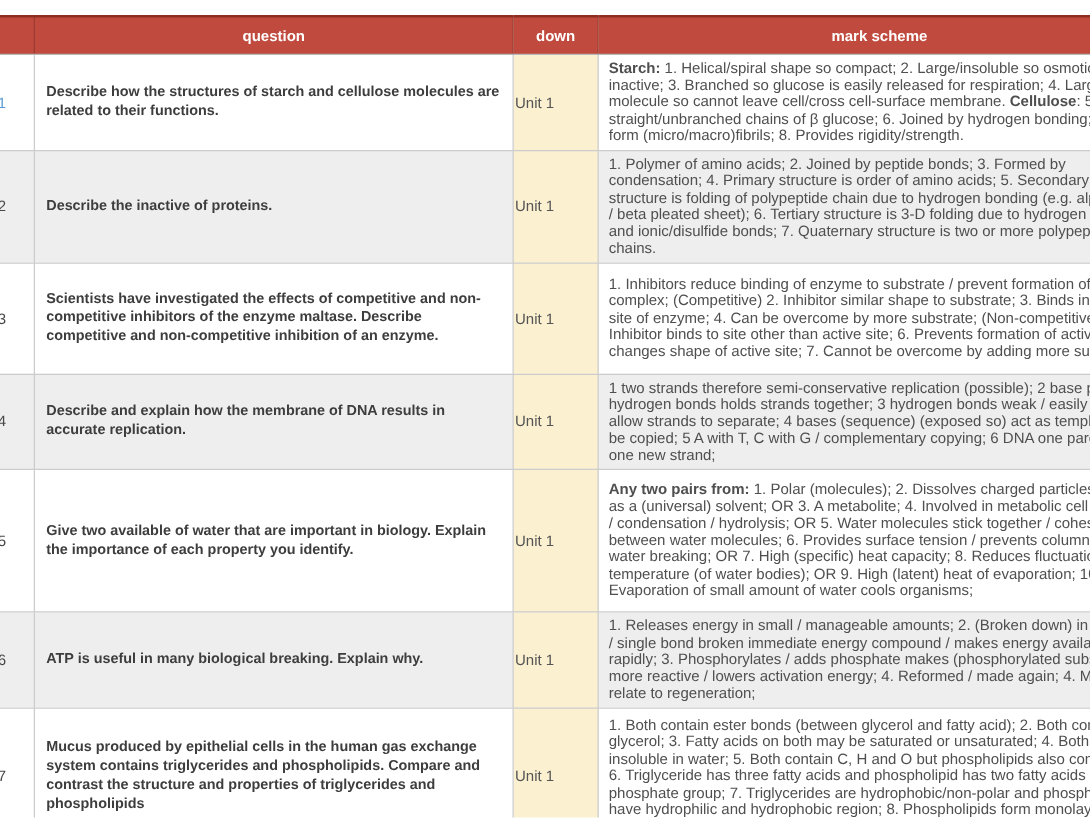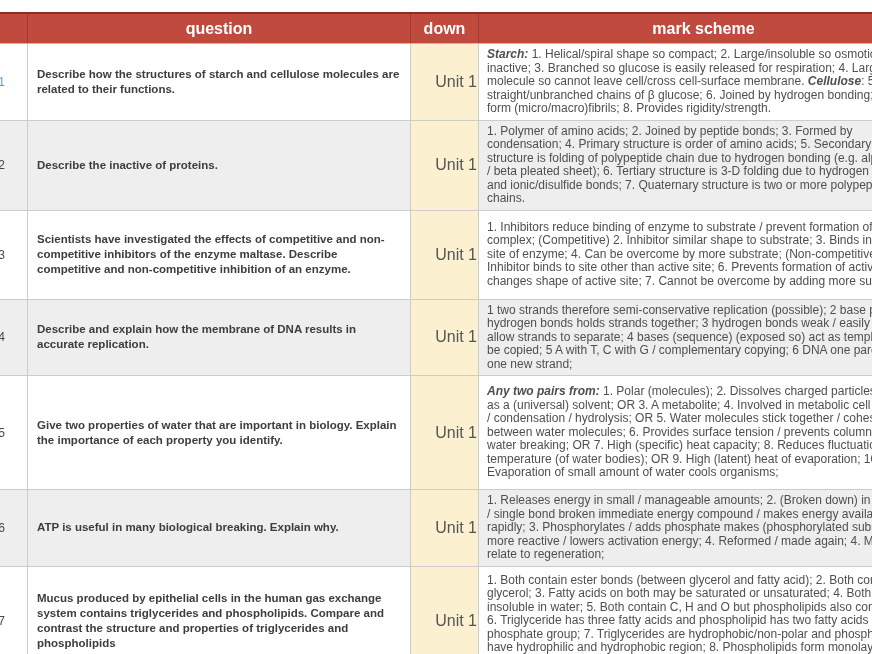--- a/index.html
+++ b/index.html
@@ -9,45 +9,45 @@
   }
   .table-shift{position:absolute;top:12px;left:-25px;}
   table{border-collapse:collapse;table-layout:fixed;width:953px;}
   col.c-num{width:52px;}
   col.c-q{width:383px;}
   col.c-u{width:68px;}
   col.c-m{width:450px;}
   th{
     background:var(--header-bg,#c04a3d);
     color:var(--header-text,#ffffff);
-    font-size:16px;font-weight:bold;height:29px;text-align:center;padding:0 4px;
+    font-size:12px;font-weight:bold;height:29px;text-align:center;padding:0 4px;
     border-top:2px solid var(--header-top-border,#8e2e23);
     border-left:1px solid rgba(0,0,0,0.18);
     border-right:1px solid rgba(0,0,0,0.18);
     border-bottom:1px solid #b9b9b9;
   }
   td{
     border:1px solid var(--border-color,#cccccc);
     vertical-align:middle;background:var(--row-bg,#ffffff);
   }
   tr.even td{background:var(--alt-row-bg,#eeeeee);}
   td.u, tr.even td.u{
     background:var(--unit-bg,#fbf0d0);
-    text-align:right;color:var(--unit-text,#555555);font-size:16px;
+    text-align:left;color:var(--unit-text,#555555);font-size:12px;
   }
   td.num{text-align:center;font-size:12px;color:#474747;padding:0;}
   td.q{
     font-weight:bold;text-align:left;color:var(--question-text,#3d3d3d);
     font-size:11.5px;line-height:15px;padding:4px 9px;
   }
   td.m{
     color:var(--mark-text,#4f4f4f);font-size:12px;line-height:13.5px;
     padding:4px 8px;text-align:left;
   }
-  td.m b{font-weight:bold;font-style:italic;}
+  td.m b{font-weight:bold;}
   .rownum{display:inline-block;}
   .rownum.link{color:var(--link-blue,#5b9bd5);cursor:pointer;}
 </style>
 </head>
 <body>
 
 <div class="table-shift">
   <table>
     <colgroup>
       <col class="c-num">
@@ -83,21 +83,21 @@
         <td class="m"><span>1. Inhibitors reduce binding of enzyme to substrate / prevent formation of ES complex; (Competitive) 2. Inhibitor similar shape to substrate; 3. Binds in active site of enzyme; 4. Can be overcome by more substrate; (Non-competitive) 5. Inhibitor binds to site other than active site; 6. Prevents formation of active site / changes shape of active site; 7. Cannot be overcome by adding more substrate;</span></td>
       </tr>
       <tr class="even" style="height:76px">
         <td class="num"><span class="rownum">4</span></td>
         <td class="q">Describe and explain how the membrane of DNA results in accurate replication.</td>
         <td class="u">Unit 1</td>
         <td class="m"><span>1 two strands therefore semi-conservative replication (possible); 2 base pairing / hydrogen bonds holds strands together; 3 hydrogen bonds weak / easily broken, allow strands to separate; 4 bases (sequence) (exposed so) act as template / can be copied; 5 A with T, C with G / complementary copying; 6 DNA one parent and one new strand;</span></td>
       </tr>
       <tr class="odd" style="height:114px">
         <td class="num"><span class="rownum">5</span></td>
-        <td class="q">Give two properties of water that are important in biology. Explain the importance of each property you identify.</td>
+        <td class="q">Give two available of water that are important in biology. Explain the importance of each property you identify.</td>
         <td class="u">Unit 1</td>
         <td class="m"><b>Any two pairs from:</b><span> 1. Polar (molecules); 2. Dissolves charged particles / acts as a (universal) solvent; OR 3. A metabolite; 4. Involved in metabolic cell reaction / condensation / hydrolysis; OR 5. Water molecules stick together / cohesion between water molecules; 6. Provides surface tension / prevents columns of water breaking; OR 7. High (specific) heat capacity; 8. Reduces fluctuations in temperature (of water bodies); OR 9. High (latent) heat of evaporation; 10. Evaporation of small amount of water cools organisms;</span></td>
       </tr>
       <tr class="even" style="height:76px">
         <td class="num"><span class="rownum">6</span></td>
         <td class="q">ATP is useful in many biological breaking. Explain why.</td>
         <td class="u">Unit 1</td>
         <td class="m"><span>1. Releases energy in small / manageable amounts; 2. (Broken down) in one step / single bond broken immediate energy compound / makes energy available rapidly; 3. Phosphorylates / adds phosphate makes (phosphorylated substances) more reactive / lowers activation energy; 4. Reformed / made again; 4. Must relate to regeneration;</span></td>
       </tr>
       <tr class="odd" style="height:110px">

